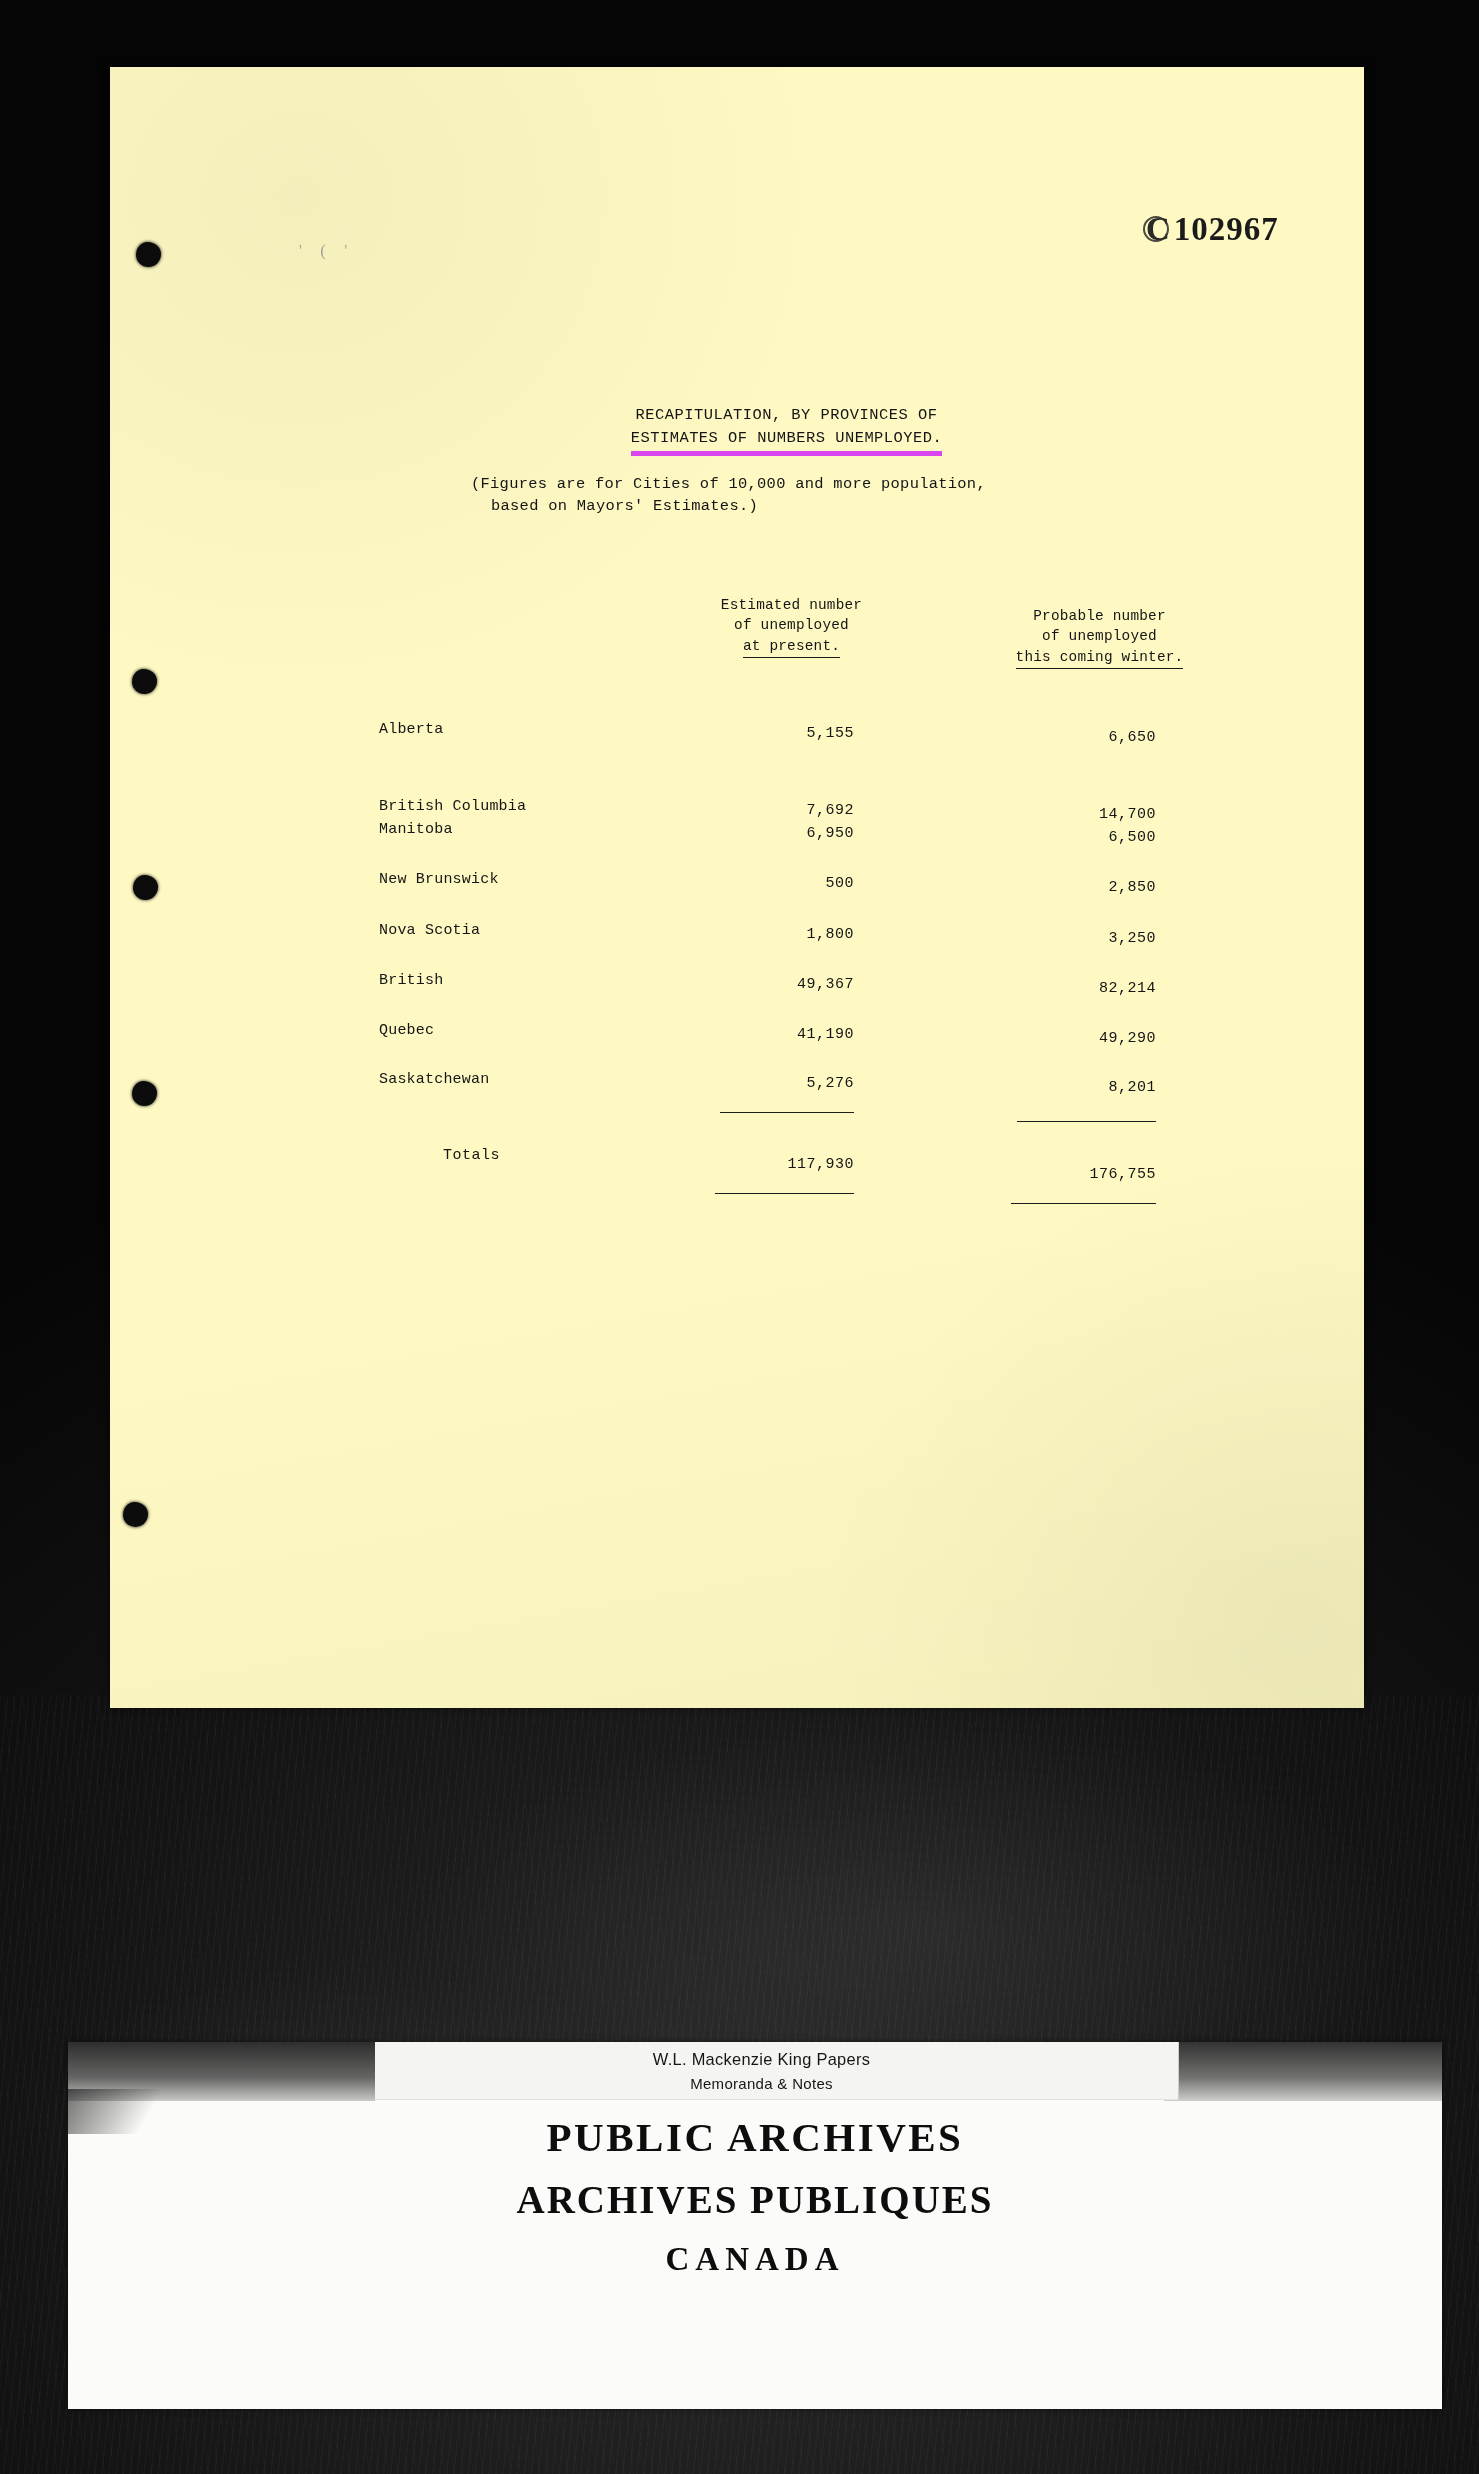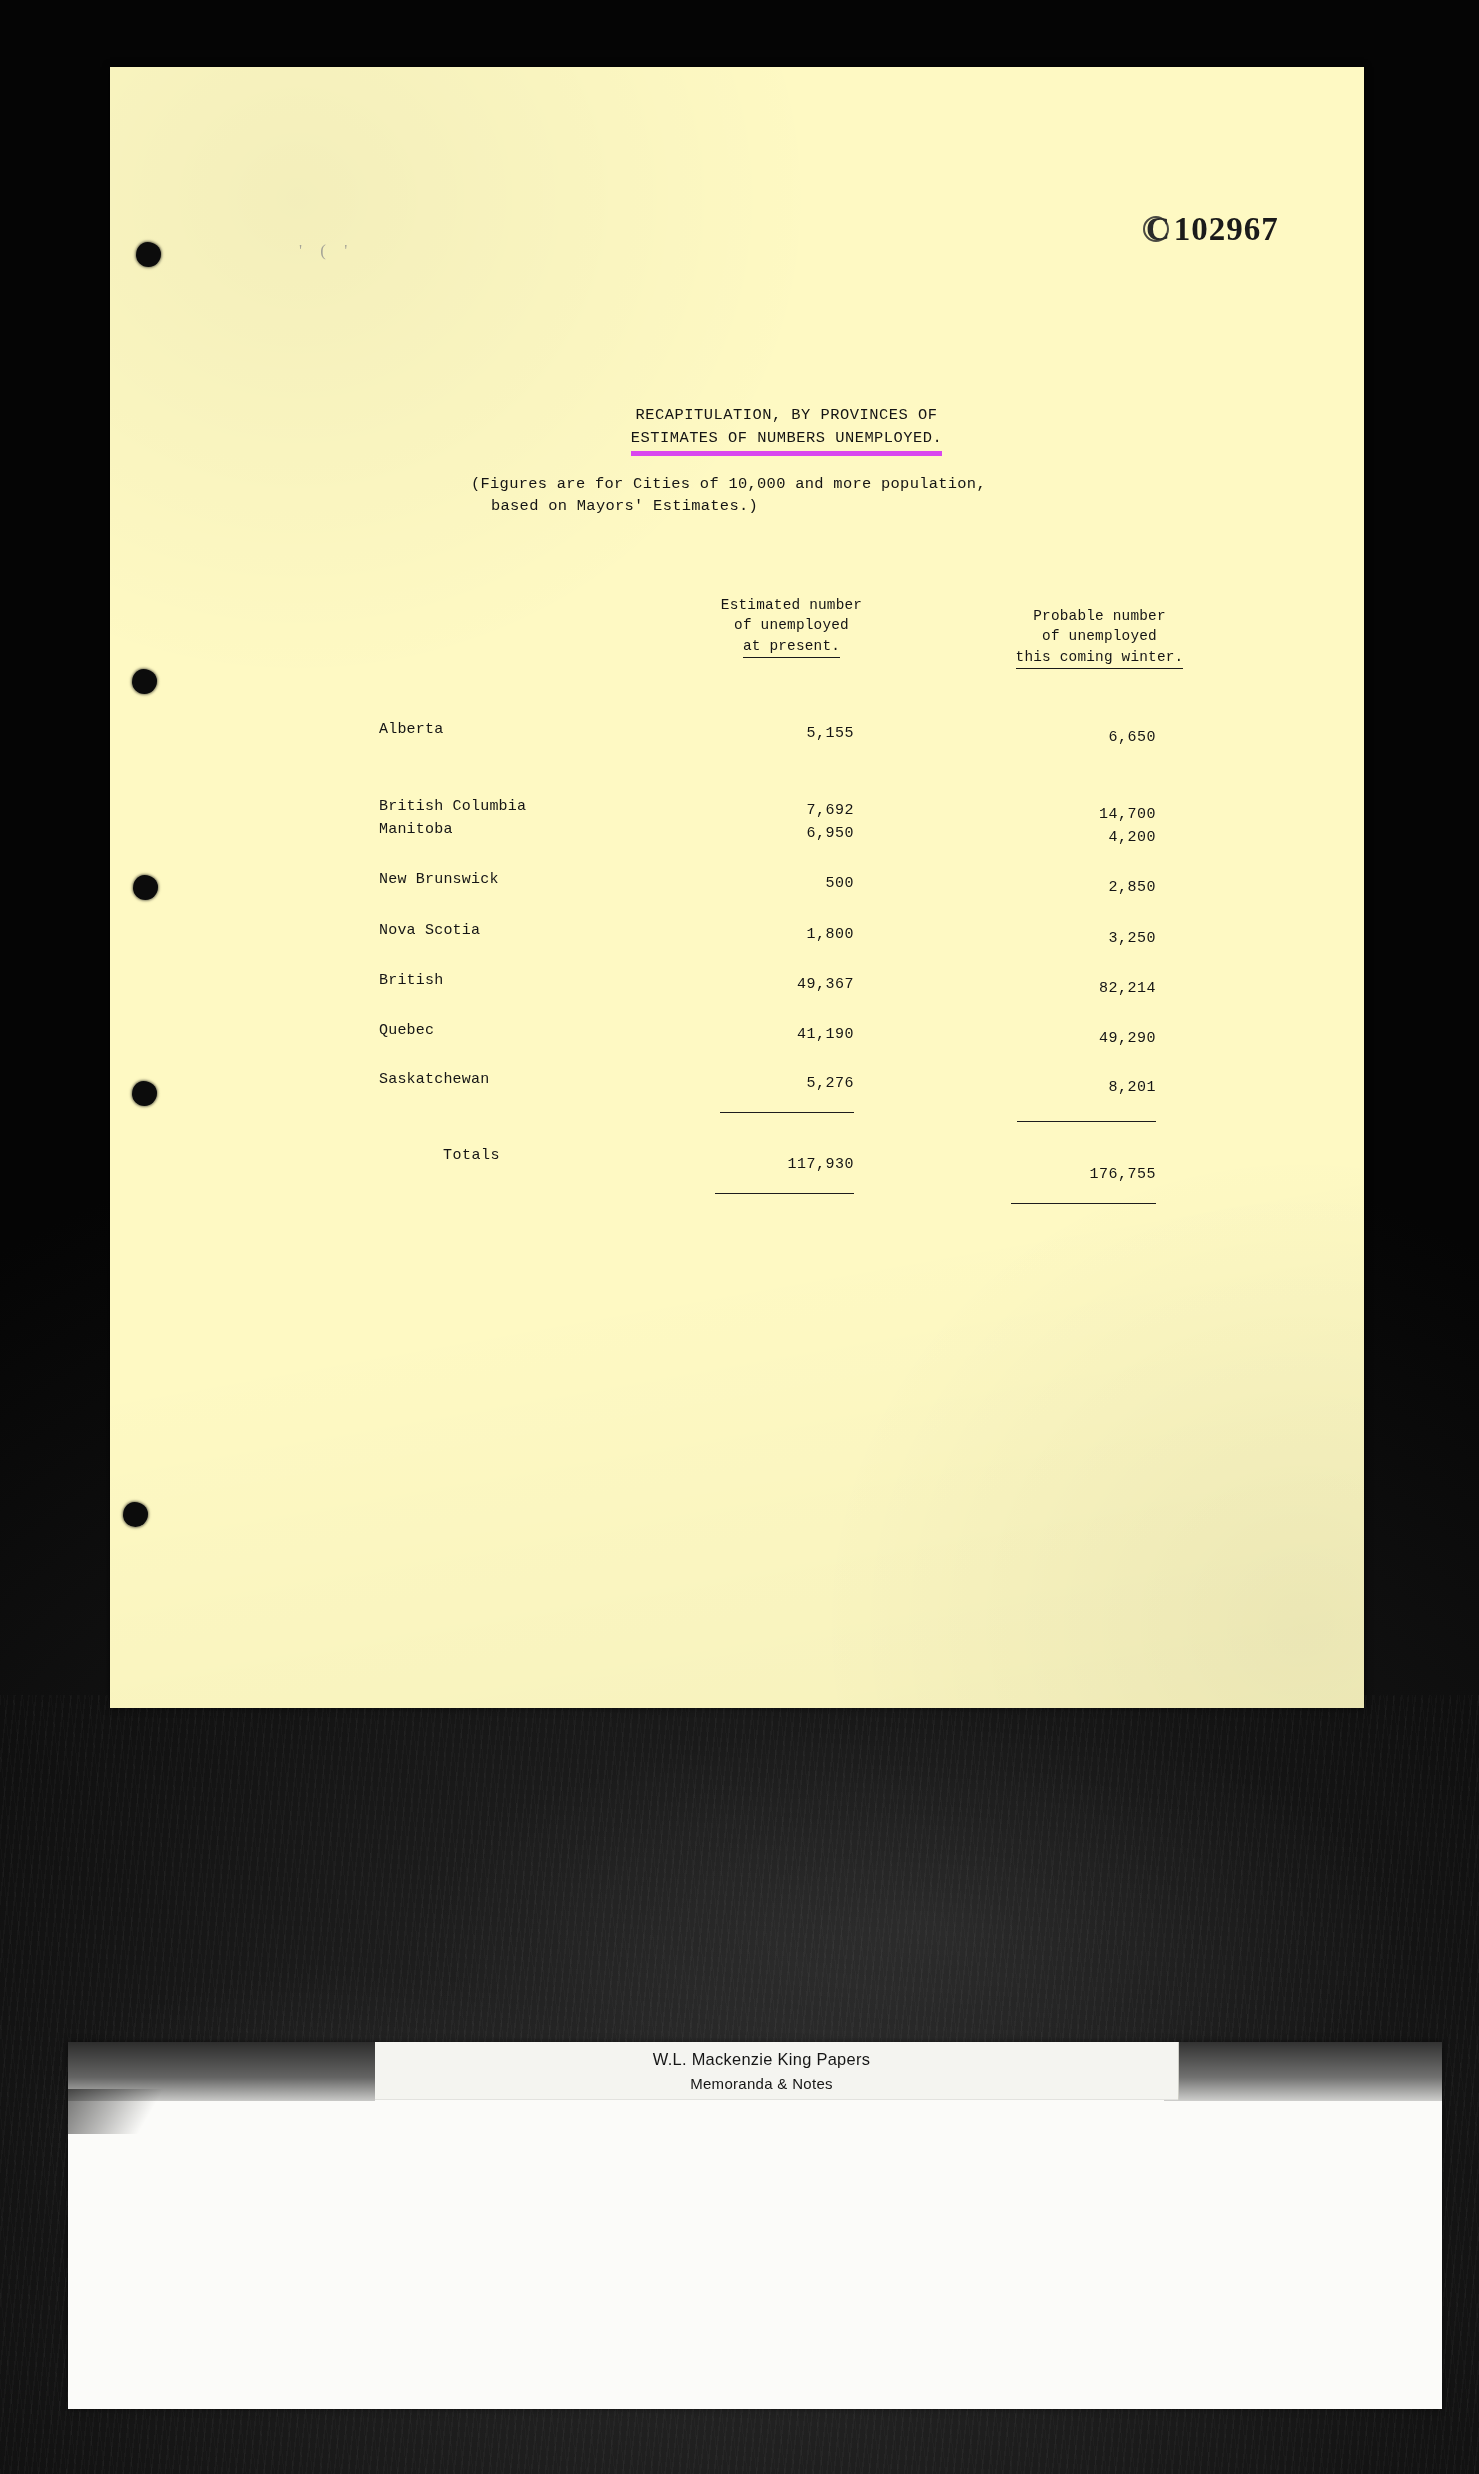--- a/index.html
+++ b/index.html
@@ -336,21 +336,21 @@
 
     <div class="row" style="top:731px">
       <span class="prov">British Columbia</span>
       <span class="v1">7,692</span>
       <span class="v2">14,700</span>
     </div>
 
     <div class="row" style="top:754px">
       <span class="prov">Manitoba</span>
       <span class="v1">6,950</span>
-      <span class="v2">4,200</span>
+      <span class="v2">6,500</span>
     </div>
 
     <div class="row" style="top:804px">
       <span class="prov">New Brunswick</span>
       <span class="v1">500</span>
       <span class="v2">2,850</span>
     </div>
 
     <div class="row" style="top:855px">
       <span class="prov">Nova Scotia</span>
@@ -398,14 +398,19 @@
   <div class="smudge-b"></div>
   <div class="smudge-c"></div>
   <div id="stamp-tape"></div>
   <div class="smudge-a"></div>
 
   <div id="stamp-tape-lines">
     <div id="stamp-l1">W.L. Mackenzie King Papers</div>
     <div id="stamp-l2">Memoranda &amp; Notes</div>
   </div>
 
+  <div id="stamp-main">
+    <div class="big1">PUBLIC  ARCHIVES</div>
+    <div class="big2">ARCHIVES  PUBLIQUES</div>
+    <div class="big3">CANADA</div>
+  </div>
 </div>
 
 
 </body></html>

